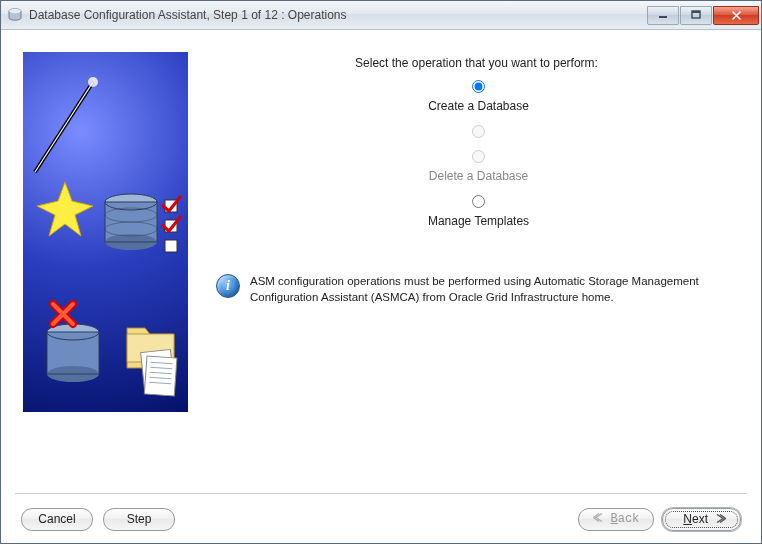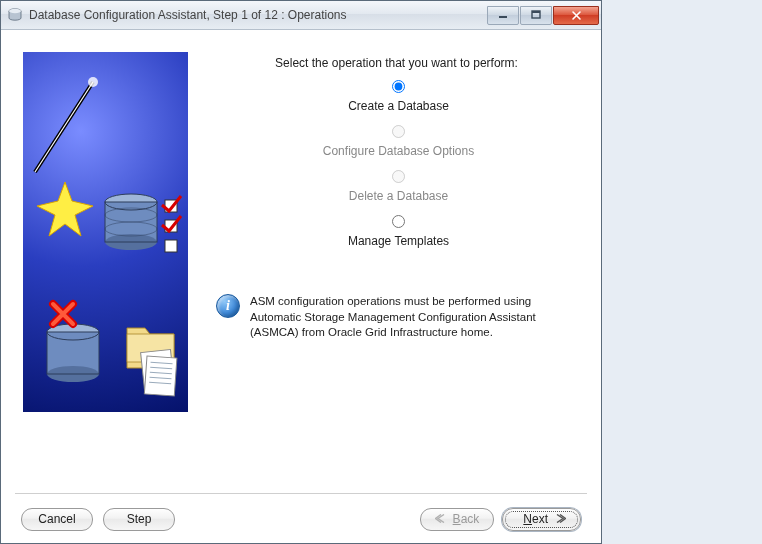--- a/index.html
+++ b/index.html
@@ -6,21 +6,21 @@
     margin: 0;
     padding: 0;
     width: 762px;
     height: 544px;
     font-family: Tahoma, "Segoe UI", Arial, sans-serif;
     font-size: 11px;
     background: #e7edf4;
     overflow: hidden;
   }
   .window {
-    width: 602px;
+    width: 762px;
     height: 544px;
     background: #ffffff;
     box-sizing: border-box;
     display: flex;
     flex-direction: column;
     border: 1px solid #5a6a7a;
   }
   
   .titlebar {
     height: 28px;
@@ -188,20 +188,21 @@
     border-radius: 11px;
     display: inline-flex;
     align-items: center;
     justify-content: center;
     gap: 6px;
     color: #222;
     box-sizing: border-box;
   }
   .wiz-button.disabled {
     color: #9a9a9a;
+    font-family: Liberation Mono, monospace;
   }
   .wiz-button .arrow {
     color: inherit;
   }
   .wiz-button.focus {
     outline: 1px dotted #555;
     outline-offset: -4px;
     box-shadow: 0 0 0 1px #aab6c4;
     padding-left: 20px;
   }
@@ -323,21 +324,20 @@
 
         <div class="options">
 
           <label class="option-row">
             <input type="radio" name="op" checked="" style="">
             <span>Create a Database</span>
           </label>
 
           <label class="option-row disabled">
             <input type="radio" name="op" disabled="" style="">
-            <span>Configure Database Options</span>
           </label>
 
           <label class="option-row disabled">
             <input type="radio" name="op" disabled="" style="">
             <span>Delete a Database</span>
           </label>
 
           <label class="option-row">
             <input type="radio" name="op" style="">
             <span>Manage Templates</span>

